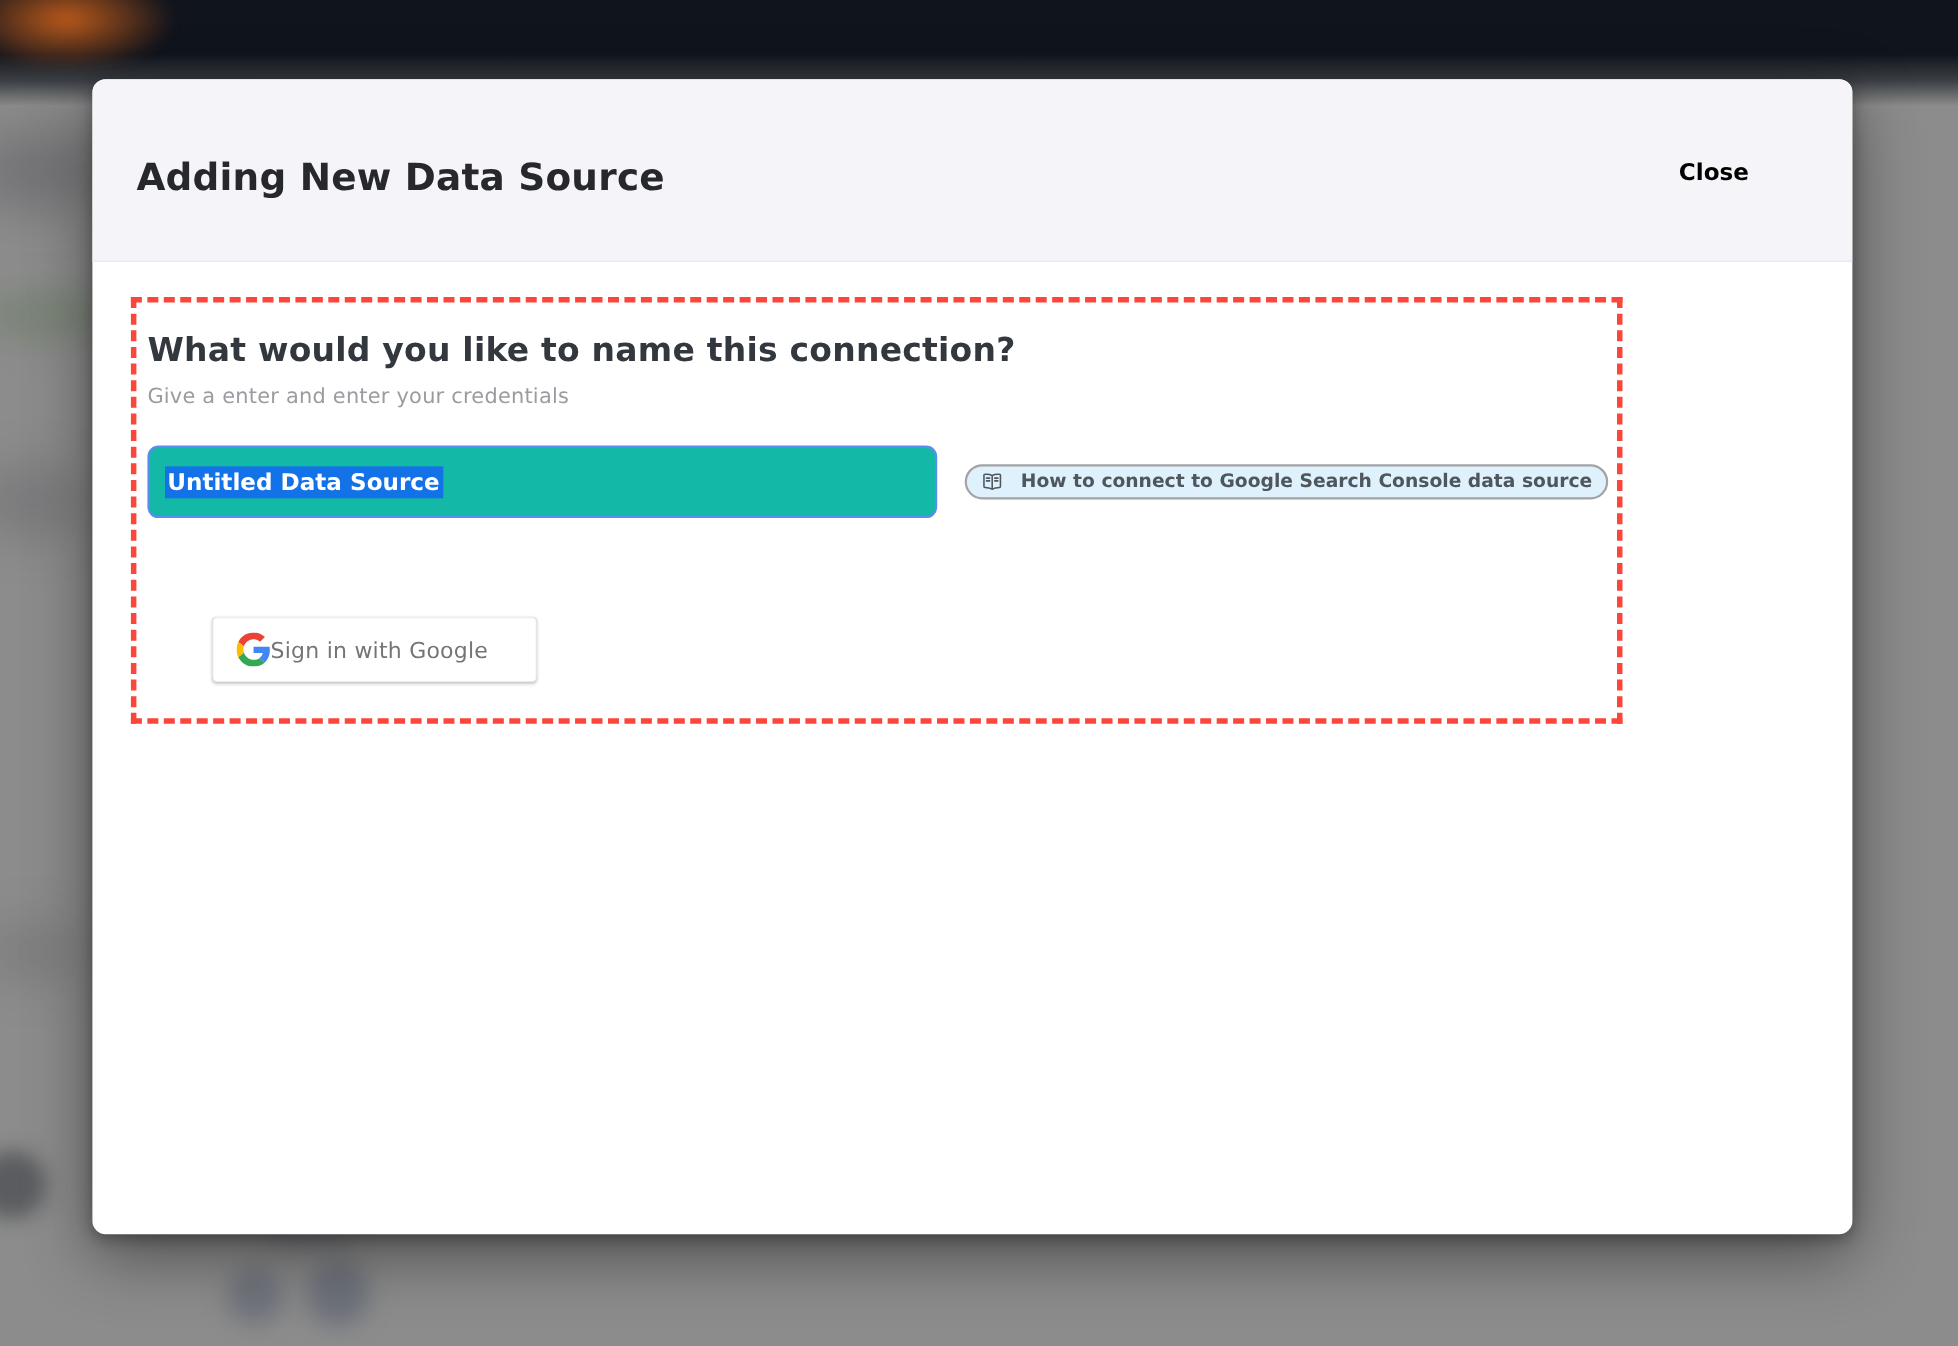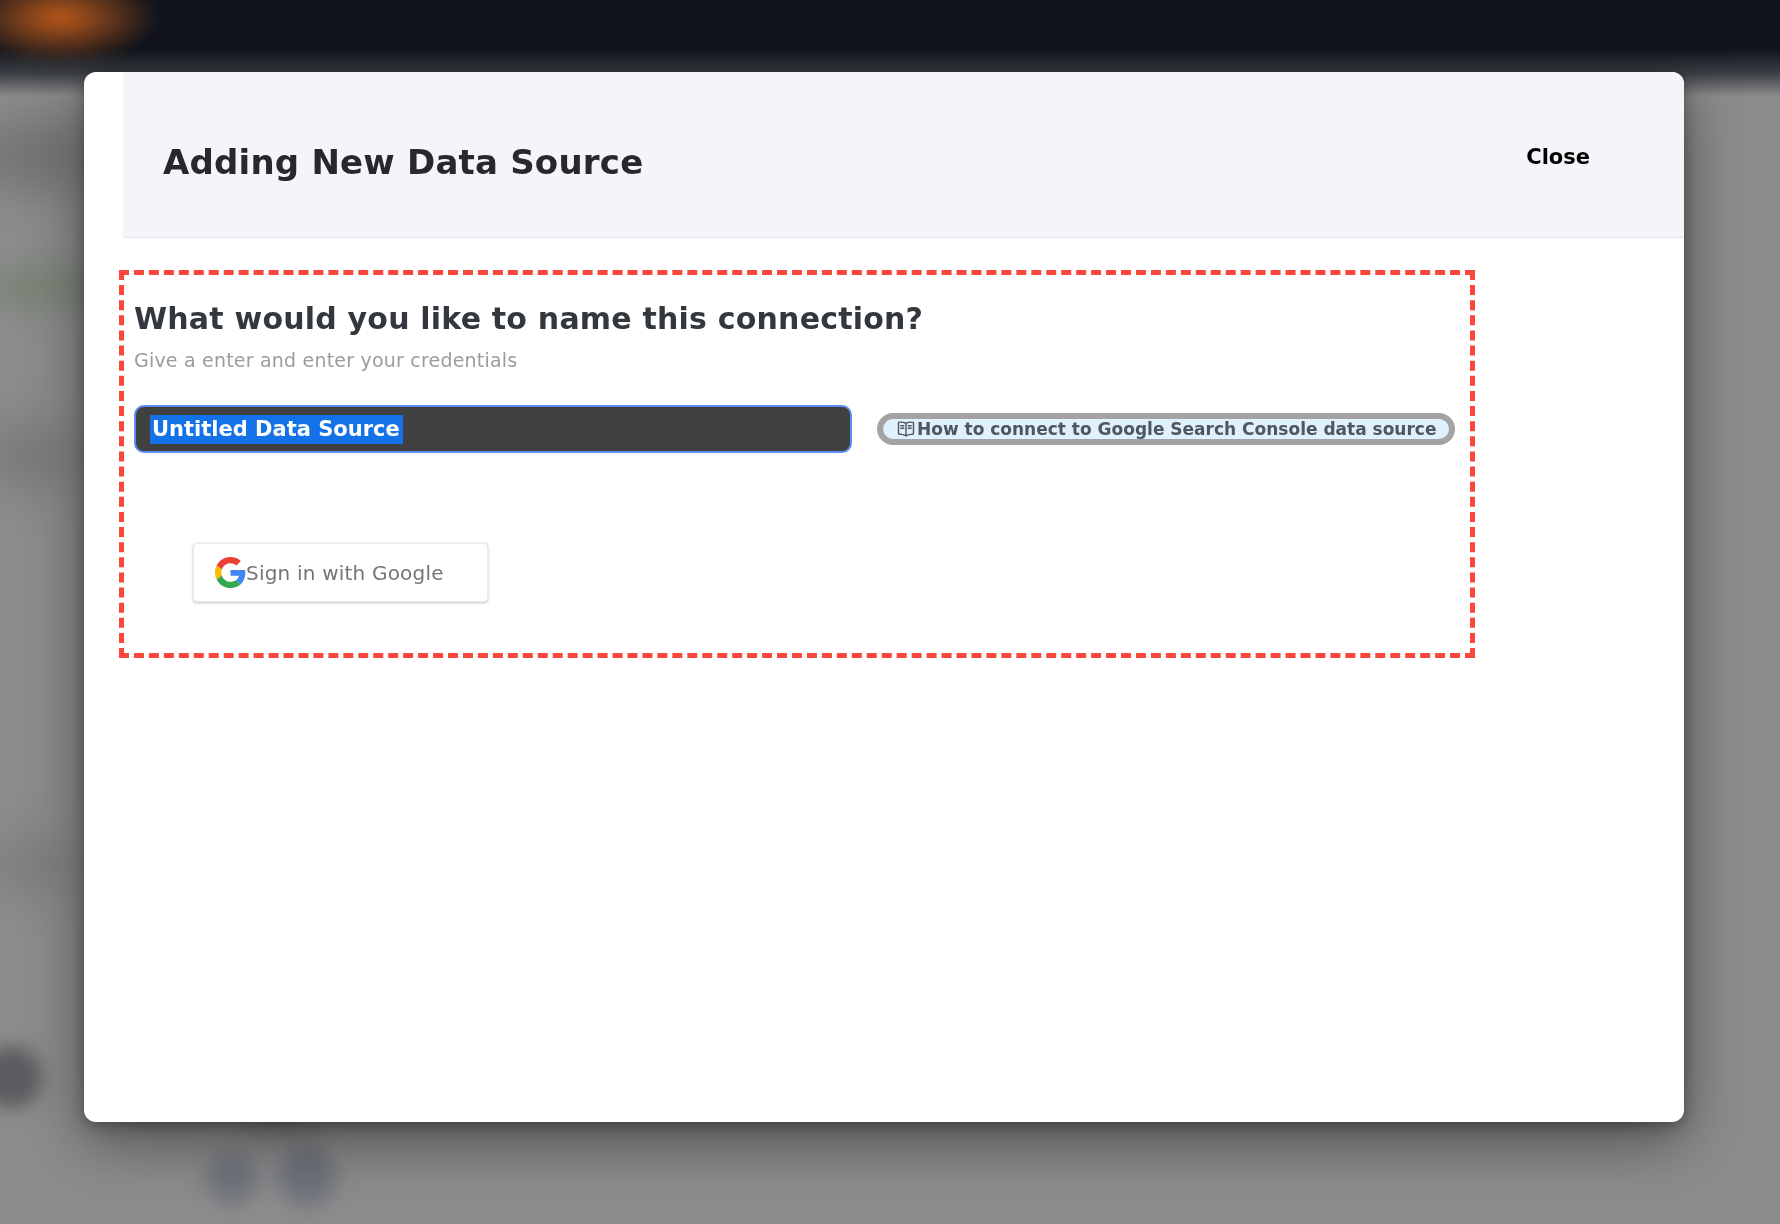--- a/index.html
+++ b/index.html
@@ -30,21 +30,21 @@
   .blob-b3 { left:238px; top:1110px; width:84px; height:32px; background:rgba(118,120,126,.50); filter:blur(10px); }
 
   
   .modal {
     position:absolute; left:84px; top:72px; width:1600px; height:1050px;
     background:#ffffff; border-radius:12px; overflow:hidden;
     box-shadow:0 18px 60px rgba(0,0,0,.45), 0 4px 14px rgba(0,0,0,.30);
   }
   .modal-header {
     height:166px; background:#f5f5f9; border-bottom:1px solid #e5e5ea;
-    display:flex; align-items:center; padding:14px 94px 0 40px;margin-left:39px;
+    display:flex; align-items:center; padding:14px 94px 0 40px;
   }
   .modal-title {
     font-size:34px; font-weight:bold; color:#26282c; letter-spacing:.2px;
   }
   .close-button {
     margin-left:auto; background:none; border:none; cursor:pointer;
     font-family:inherit; font-size:21px; font-weight:bold; color:#000000; margin-top:-10px;
   }
 
   .modal-body { padding:32px 0 0 35px; }
@@ -53,32 +53,32 @@
   .highlight-box {
     width:1356px; height:388px;
     border:5px dashed #fb463c;
     padding:26px 0 0 10px;
   }
   .question-heading { font-size:30px; font-weight:700; color:#33383f; letter-spacing:.2px; }
   .question-sub { font-size:19px; font-weight:500; color:#9b9ba1; margin-top:13px; letter-spacing:.2px; }
 
   .input-row { display:flex; align-items:center; margin-top:34px; }
   .fake-input {
-    width:718px; height:48px; background:#404040;
+    width:718px; height:66px; background:#14b8a6;
     border:2px solid #5b8cf2; border-radius:10px;
     display:flex; align-items:center; padding-left:14px; cursor:text;
   }
   .fake-input .selected-text {
     font-size:21px; font-weight:bold; color:#ffffff;
     background:#1372e8; padding:2px 3px 3px 2px;
   }
   .help-badge {
     margin-left:25px; height:32px; border-radius:16px;
-    background:#def1fc; border:6px solid #a3a3a3;
-    display:flex; align-items:center; gap:1px; padding:0 13px;
+    background:#def1fc; border:2px solid #a3a3a3;
+    display:flex; align-items:center; gap:16px; padding:0 13px;
     font-size:17px; font-weight:600; color:#4e565e; white-space:nowrap; cursor:pointer;
     font-family:inherit;
   }
   .help-badge svg { display:block; }
 
   .google-btn {
     margin-left:59px; margin-top:90px; width:295px; height:59px;
     background:#ffffff; border:1px solid #ececec; border-radius:4px;
     box-shadow:0 1px 3px rgba(0,0,0,.22), 0 0 1px rgba(0,0,0,.12);
     display:flex; align-items:center; padding:0 8px 0 21px;

